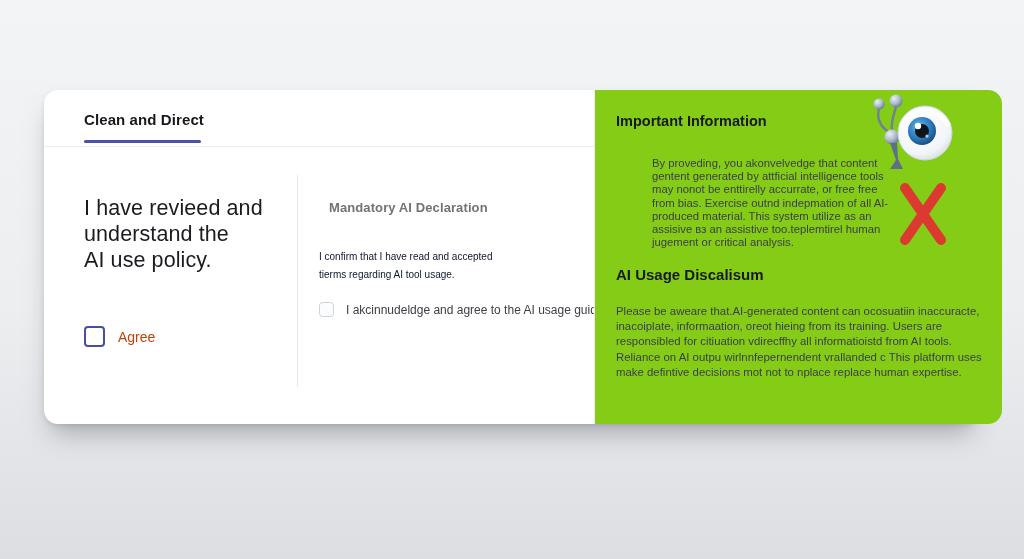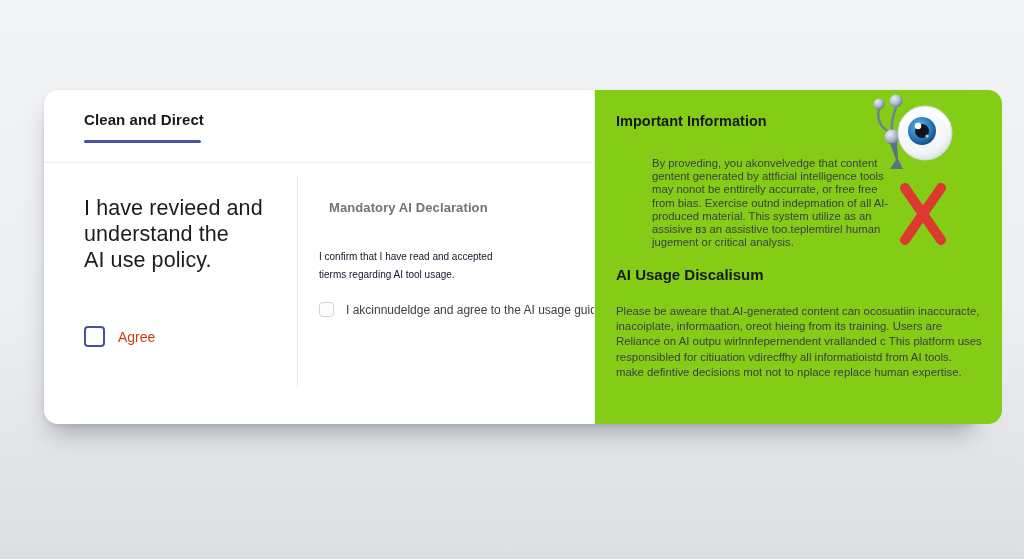--- a/index.html
+++ b/index.html
@@ -18,21 +18,21 @@
     border-radius: 14px;
     box-shadow: 0 16px 26px -8px rgba(96,101,110,0.5), 0 2px 4px rgba(120,125,133,0.18);
   }
   
   .left-section {
     position: absolute; left: 0; top: 0;
     width: 550px; height: 100%;
   }
   .tabbar {
     position: absolute; left: 0; top: 0;
-    width: 100%; height: 73px;
+    width: 100%; height: 57px;
     border-bottom: 1px solid #edeef1;
   }
   .tab { position: absolute; left: 40px; top: 21px; cursor: pointer; }
   .tab-label {
     font-size: 15px; font-weight: 700; color: #17191d; letter-spacing: 0.1px;
   }
   .tab-underline {
     position: absolute; left: 40px; top: 50px;
     width: 117px; height: 3px; border-radius: 2px;
     background: #4a51a8;
@@ -199,19 +199,19 @@
         <path d="M9,7 L45,59" stroke="#dc3a31" stroke-width="10" stroke-linecap="round" fill="none"></path>
         <path d="M45,7 L9,59" stroke="#dc3a31" stroke-width="10" stroke-linecap="round" fill="none"></path>
       </svg>
     </div>
 
     <div class="disclaimer-heading">AI Usage Discalisum</div>
 
     <div class="para2">
       <div>Please be aweare that.AI-generated content can ocosuatiin inaccuracte,</div>
       <div>inacoiplate, informaation, oreot hieing from its training. Users are</div>
+      <div>responsibled for citiuation vdirecffhy all informatioistd from AI tools.</div>
       <div>Reliance on AI outpu wirlnnfepernendent vrallanded c This platform uses</div>
-      <div>responsibled for citiuation vdirecffhy all informatioistd from AI tools.</div>
       <div>make defintive decisions mot not to nplace replace human expertise.</div>
     </div>
   </div>
 
 </div>
 
 </body></html>

